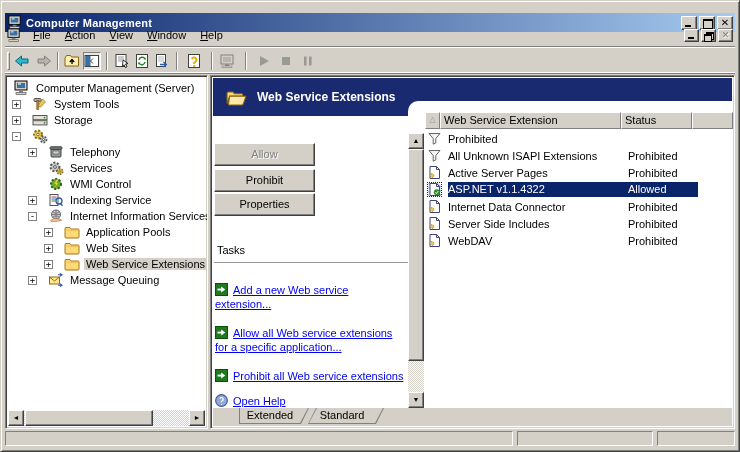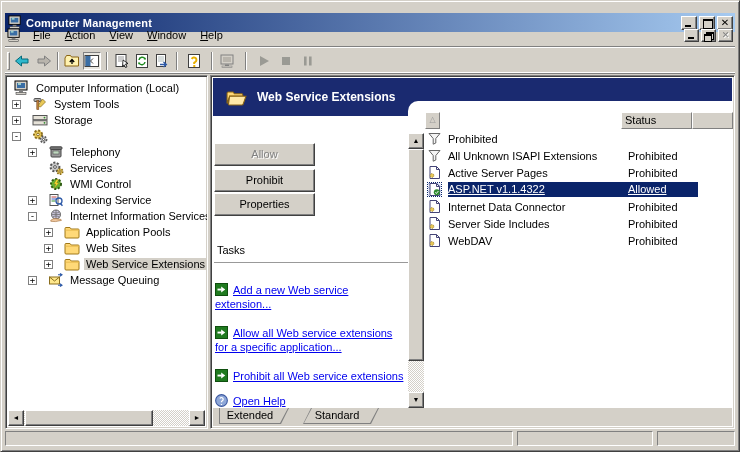--- a/index.html
+++ b/index.html
@@ -109,26 +109,26 @@
     border:1px solid; border-color:#fff #808080 #808080 #fff; overflow:hidden; white-space:nowrap; }
   .hsort { left:214px; width:15px; color:#9a9a9a; font-size:8px; text-align:center; padding-top:2px; }
   .hname { left:229px; width:181px; }
   .hstatus { left:410px; width:71px; }
   .hfill { left:481px; width:41px; }
   .lrow { position:absolute; left:214px; width:308px; height:17px; display:flex; align-items:center; }
   .lrow svg { width:13px; height:13px; min-width:13px; margin:0 7px 0 3px; }
   .lname { width:180px; overflow:hidden; white-space:nowrap; }
   .lstatus { width:70px; }
   .lrow.sel .hl { background:#0A246A; color:#fff; }
-  .lrow .hl { height:15px; line-height:15px; padding-left:0;text-decoration:underline; }
+  .lrow .hl { height:15px; line-height:15px; padding-left:0; }
   .iconcell-sel { background:repeating-linear-gradient(45deg,#aab8dd 0 1px,#e8ecf8 1px 3px); outline:1px dotted #0A246A; }
 
   
   .tabstrip { position:absolute; left:2px; right:2px; bottom:2px; height:18px; background:#D4D0C8; }
-  .tab { position:absolute; top:0; height:16px; }
+  .tab { position:absolute; top:0; height:16px;margin-left:20px; }
   .tab-outline { position:absolute; inset:0; background:#808080;
     clip-path:polygon(0 0, 100% 0, calc(100% - 8px) 100%, 0 100%); }
   .tab-fill { position:absolute; left:1px; right:1px; top:0; bottom:1px; background:#D4D0C8;
     clip-path:polygon(0 0, 100% 0, calc(100% - 8px) 100%, 0 100%);
     text-align:center; line-height:15px; padding-right:8px; }
   .tab2 .tab-outline, .tab2 .tab-fill { clip-path:polygon(8px 0, 100% 0, calc(100% - 8px) 100%, 0 100%); }
 
   
   .statusbar { position:absolute; left:4px; right:4px; bottom:4px; height:17px; }
   .spanel { position:absolute; top:1px; height:15px; background:#D4D0C8;
@@ -261,21 +261,21 @@
   <div class="tree-pane sunken">
     <div class="tree">
       <div class="trow lvl0">
         <svg class="ticon16" viewBox="0 0 16 16">
             <rect x="1" y="1" width="12" height="9" fill="#D4D0C8" stroke="#000"></rect>
             <rect x="3" y="3" width="8" height="5" fill="#3A6EA5"></rect>
             <rect x="4" y="3" width="3" height="2" fill="#9CC"></rect>
             <rect x="5" y="10.5" width="4" height="2" fill="#808080"></rect>
             <rect x="2" y="12.5" width="10" height="2" fill="#D4D0C8" stroke="#404040" stroke-width="0.6"></rect>
           </svg>
-        <span class="tlabel">Computer Information (Local)</span>
+        <span class="tlabel">Computer Management (Server)</span>
       </div>
       <div class="trow lvl1">
         <span class="exp">+</span>
         <svg class="ticon16" viewBox="0 0 16 16">
             <rect x="2" y="2.5" width="7" height="3" rx="1" fill="#B0B0B0" stroke="#555"></rect>
             <rect x="4.8" y="4.5" width="2" height="9" fill="#C08040" stroke="#7a4a1a" stroke-width="0.6"></rect>
             <path d="M10.5 3 l3 3 -5 5 -2.2-0.8 0.8-2.2 z" fill="#E8C858" stroke="#8a6d1d" stroke-width="0.7"></path>
           </svg>
         <span class="tlabel">System Tools</span>
       </div>
@@ -431,20 +431,21 @@
         </svg><a href="#">Prohibit all Web service extensions</a>
     </div>
 
     <div class="vscroll">
       <span class="vsb-btn" style="top:0">▲</span>
       <span class="vsb-thumb"></span>
       <span class="vsb-btn" style="bottom:0">▼</span>
     </div>
 
     <div class="lheader hsort">△</div>
+    <div class="lheader hname">Web Service Extension</div>
     <div class="lheader hstatus">Status</div>
     <div class="lheader hfill"></div>
 
     <div class="lrow" style="top:54px">
       <svg viewBox="0 0 13 13">
           <path d="M1 1.5 h11 l-4.2 5 v4.5 l-2.6 1.2 v-5.7 z" fill="#F4F4F4" stroke="#666"></path>
         </svg>
       <span class="lstatus">Prohibited</span>
     </div>
     <div class="lrow" style="top:71px">
@@ -499,21 +500,21 @@
         </svg>
       <span class="lname">WebDAV</span>
       <span class="lstatus">Prohibited</span>
     </div>
 
     <div class="tabstrip">
       <div class="tab" style="left:6px; width:70px">
         <span class="tab-outline"></span>
           <span class="tab-fill">Extended</span>
       </div>
-      <div class="tab tab2" style="left:90px; width:76px">
+      <div class="tab tab2" style="left:75px; width:76px">
         <span class="tab-outline"></span>
           <span class="tab-fill">Standard</span>
       </div>
     </div>
   </div>
 
   <div class="statusbar">
     <span class="spanel" style="left:0; width:508px"></span>
     <span class="spanel" style="left:512px; width:136px"></span>
     <span class="spanel" style="left:652px; right:0"></span>

